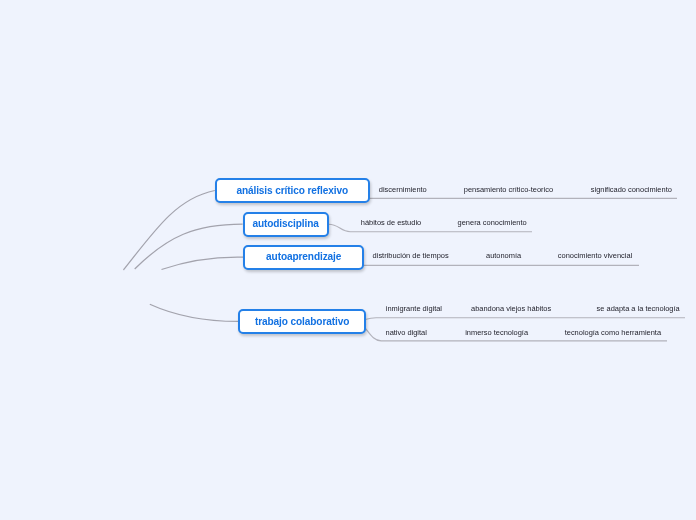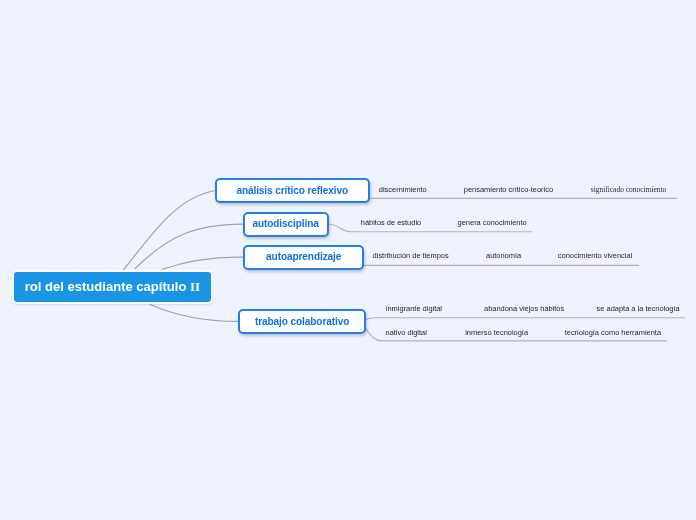--- a/index.html
+++ b/index.html
@@ -62,39 +62,36 @@
     <g fill="none" stroke="#b2b2bb" stroke-width="1.15">
 
       <path d="M346.3,190.2 C356.5,190.2 358.5,198.3 369,198.3 L677,198.3"></path>
       <path d="M328.8,224.2 C338.8,224.2 340.8,231.7 350.3,231.7 L532,231.7"></path>
       <path d="M340.6,257.2 C350.6,257.2 352.6,265.3 362.1,265.3 L639,265.3"></path>
       <path d="M353.9,321.4 C364.1,321.4 366.1,317.7 376.1,317.7 L685,317.7"></path>
       <path d="M353.9,321.4 C366.6,321.4 368.6,340.8 381.1,340.8 L667,340.8"></path>
     </g>
   </svg>
 
-  <div class="node root">
-    <span>rol del estudiante capítulo </span><span class="numeral">II</span>
-  </div>
 
   <div class="node branch" id="b0" style="left:214.7px;top:178.2px;width:155px;">análisis crítico reflexivo</div>
   <div class="node branch" id="b1" style="left:242.5px;top:211.8px;width:86.2px;text-align:right;">autodisciplina</div>
   <div class="node branch" id="b2" style="left:243.2px;top:245px;width:121px;">autoaprendizaje</div>
   <div class="node branch" id="b3" style="left:238.1px;top:309.2px;width:128px;">trabajo colaborativo</div>
 
   <div class="leaf" style="left:378.8px;top:185.6px;">discernimiento</div>
   <div class="leaf" style="left:463.8px;top:185.6px;">pensamiento crítico-teorico</div>
-  <div class="leaf" style="left:590.8px;top:185.6px;font-family:Liberation Serif, serif;">significado conocimiento</div>
+  <div class="leaf" style="left:590.8px;top:185.6px;">significado conocimiento</div>
 
   <div class="leaf" style="left:360.8px;top:218.8px;">hábitos de estudio</div>
   <div class="leaf" style="left:457.6px;top:218.8px;">genera conocimiento</div>
 
   <div class="leaf" style="left:372.6px;top:252.4px;">distribución de tiempos</div>
   <div class="leaf" style="left:486.0px;top:252.4px;">autonomía</div>
   <div class="leaf" style="left:557.8px;top:252.4px;">conocimiento vivencial</div>
 
   <div class="leaf" style="left:385.8px;top:305.4px;">inmigrante digital</div>
-  <div class="leaf" style="left:484px;top:305.4px;">abandona viejos hábitos</div>
+  <div class="leaf" style="left:471px;top:305.4px;">abandona viejos hábitos</div>
   <div class="leaf" style="left:596.6px;top:305.4px;">se adapta a la tecnología</div>
   <div class="leaf" style="left:385.5px;top:328.5px;">nativo digital</div>
   <div class="leaf" style="left:465.2px;top:328.5px;">inmerso tecnología</div>
   <div class="leaf" style="left:564.7px;top:328.5px;">tecnología como herramienta</div>
 </div>
 
 </body></html>

